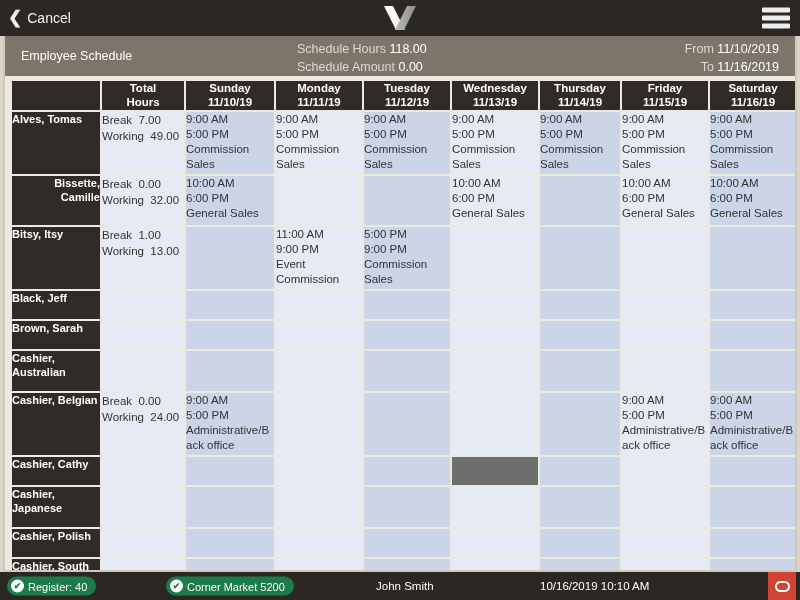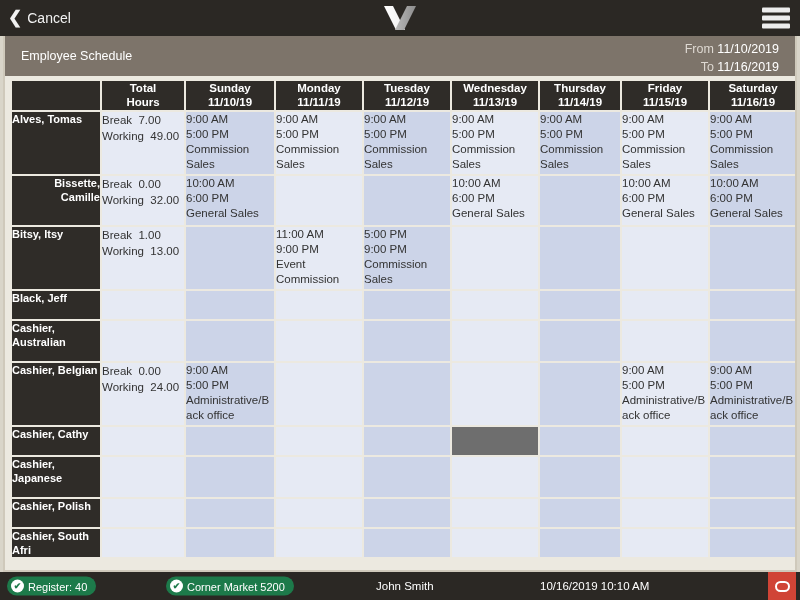--- a/index.html
+++ b/index.html
@@ -147,20 +147,30 @@
     <div class="hamburger">
       <i></i>
       <i></i>
       <i></i>
     </div>
   </div>
 
   <div class="subheader">
     <div class="sh-title">Employee Schedule</div>
 
+    <div class="sh-center">
+      <div class="row">
+        <span class="lab">Schedule Hours</span>
+        <span class="val">118.00</span>
+      </div>
+      <div class="row">
+        <span class="lab">Schedule Amount</span>
+        <span class="val">0.00</span>
+      </div>
+    </div>
 
     <div class="sh-right">
       <div class="row">
         <span class="lab">From</span>
         <span class="val">11/10/2019</span>
       </div>
       <div class="row">
         <span class="lab">To</span>
         <span class="val">11/16/2019</span>
       </div>
@@ -325,20 +335,31 @@
             <td class="name" style="height: 16px;"><span>Black, Jeff</span></td>
             <td class="hours"></td>
             <td class="day odd"></td>
             <td class="day even"></td>
             <td class="day odd"></td>
             <td class="day even"></td>
             <td class="day odd"></td>
             <td class="day even"></td>
             <td class="day odd"></td>
           </tr>
+          <tr style="height: 28px;">
+            <td class="name" style="height: 28px;"><span>Brown, Sarah</span></td>
+            <td class="hours"></td>
+            <td class="day odd"></td>
+            <td class="day even"></td>
+            <td class="day odd"></td>
+            <td class="day even"></td>
+            <td class="day odd"></td>
+            <td class="day even"></td>
+            <td class="day odd"></td>
+          </tr>
           <tr style="height: 40px; padding-left: 39px;">
             <td class="name" style="height: 40px;"><span>Cashier, Australian</span></td>
             <td class="hours"></td>
             <td class="day odd"></td>
             <td class="day even"></td>
             <td class="day odd"></td>
             <td class="day even"></td>
             <td class="day odd"></td>
             <td class="day even"></td>
             <td class="day odd"></td>

